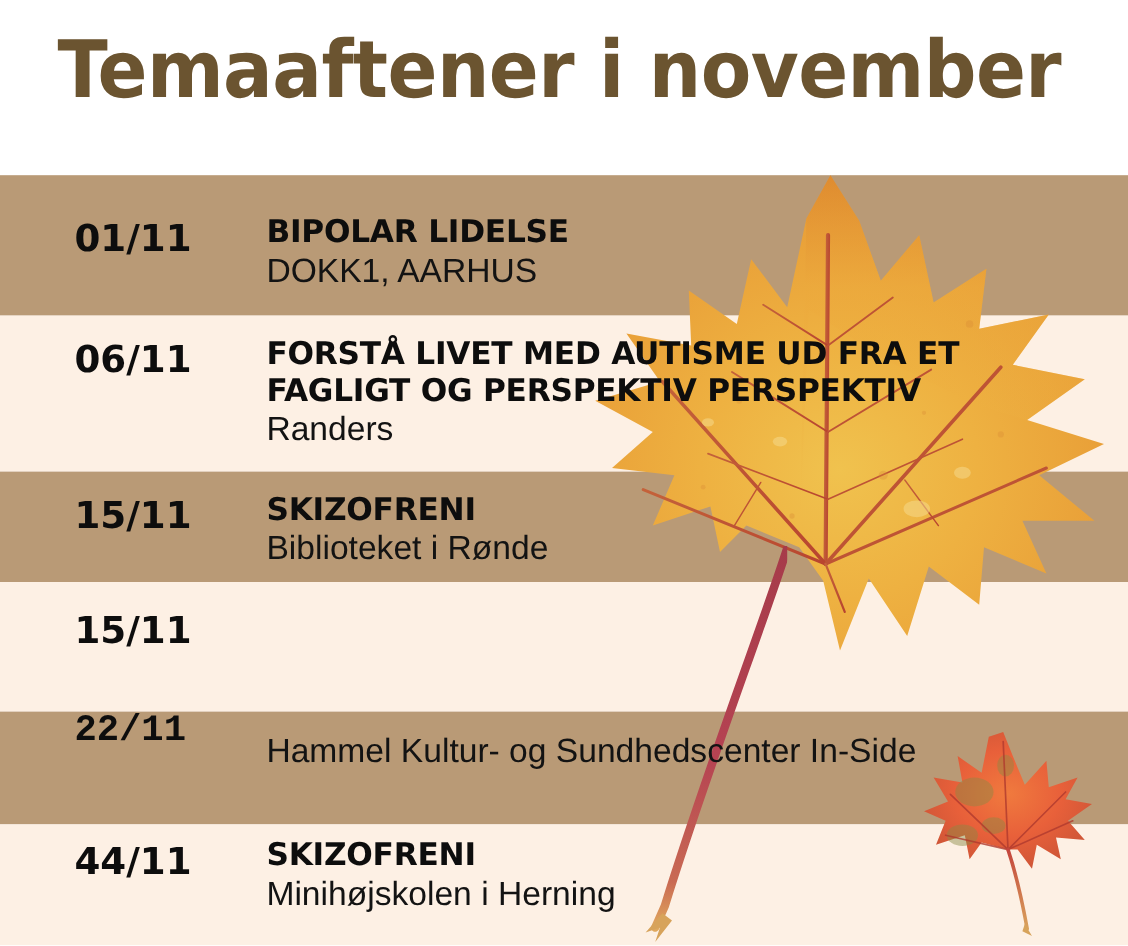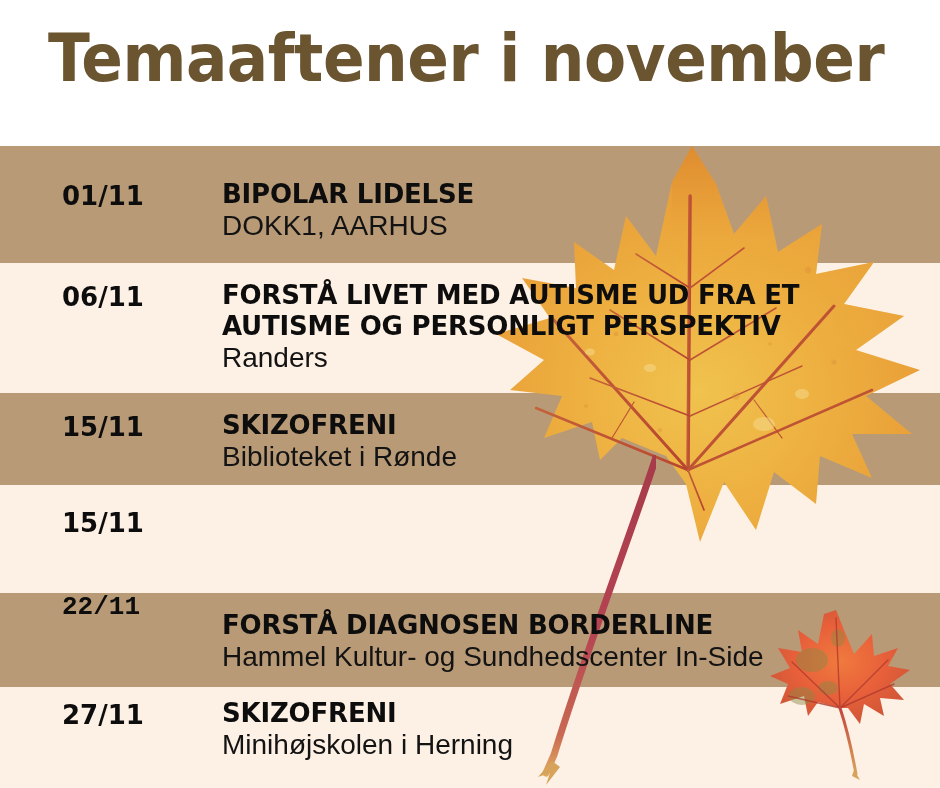--- a/index.html
+++ b/index.html
@@ -96,21 +96,21 @@
   .row {
     position: absolute;
     left: 0;
     width: 940px;
   }
   .row-date {
     position: absolute;
     left: 62px;
     font-family: "DejaVu Sans", sans-serif;
     font-weight: 700;
-    font-size: 26px;
+    font-size: 31px;
     color: #0d0d0d;
     letter-spacing: 0px;
     white-space: nowrap;
   }
   .row-body {
     position: absolute;
     left: 222px;
     right: 26px;
   }
   .row-title {
@@ -280,45 +280,44 @@
         <div class="row-date" style="top: 181px;">01/11</div>
         <div class="row-body" style="top: 179px;">
           <div class="row-title">BIPOLAR LIDELSE</div>
           <div class="row-venue">DOKK1, AARHUS</div>
         </div>
       </div>
       <div class="row">
         <div class="row-date" style="top: 282px;">06/11</div>
         <div class="row-body" style="top: 280px;">
           <div class="row-title">FORSTÅ LIVET MED AUTISME UD FRA ET
-AUTISME OG PERSONLIGT PERSPEKTIV</div>
+FAGLIGT OG PERSPEKTIV PERSPEKTIV</div>
           <div class="row-venue">Randers</div>
         </div>
       </div>
       <div class="row">
         <div class="row-date" style="top: 412px;">15/11</div>
         <div class="row-body" style="top: 410px;">
           <div class="row-title">SKIZOFRENI</div>
           <div class="row-venue">Biblioteket i Rønde</div>
         </div>
       </div>
       <div class="row">
         <div class="row-date" style="top: 508px;">15/11</div>
         <div class="row-body" style="top: 506px;">
         </div>
       </div>
       <div class="row">
         <div class="row-date" style="top: 592px; font-family: Liberation Mono, monospace;">22/11</div>
         <div class="row-body" style="top: 610px;">
-          <div class="row-title">FORSTÅ DIAGNOSEN BORDERLINE</div>
           <div class="row-venue">Hammel Kultur- og Sundhedscenter In-Side</div>
         </div>
       </div>
       <div class="row">
-        <div class="row-date" style="top: 700px;">27/11</div>
+        <div class="row-date" style="top: 700px;">44/11</div>
         <div class="row-body" style="top: 698px;">
           <div class="row-title">SKIZOFRENI</div>
           <div class="row-venue">Minihøjskolen i Herning</div>
         </div>
       </div>
     </div>
 
 </div>
 
 </body></html>

